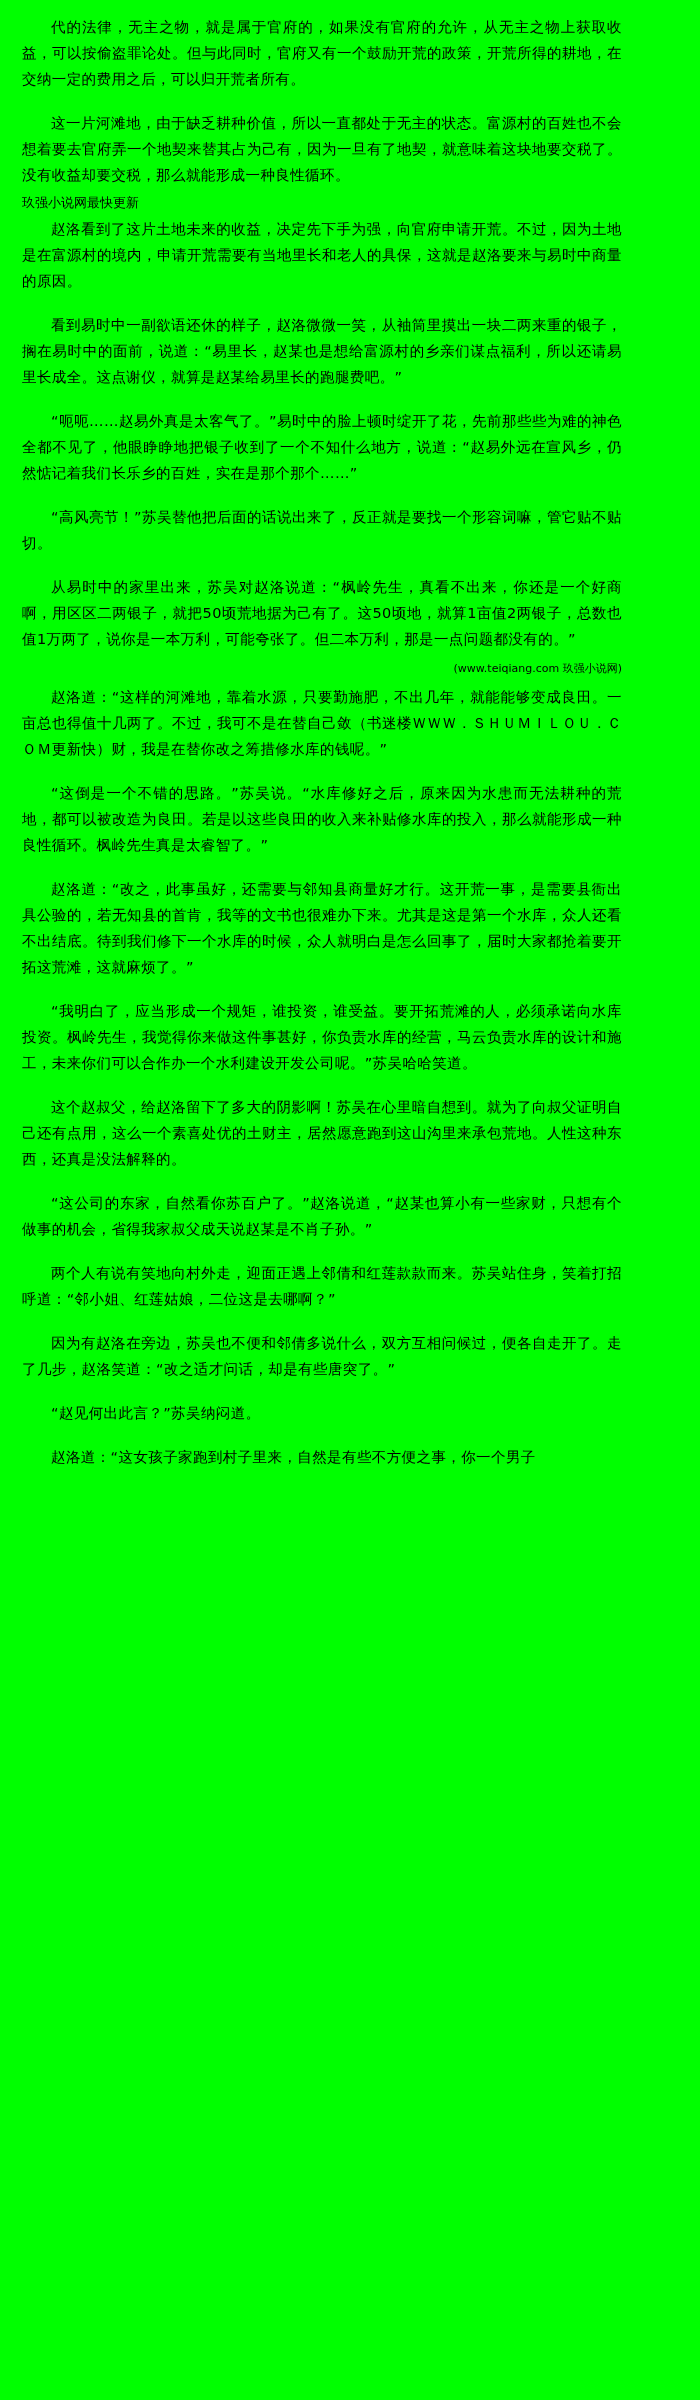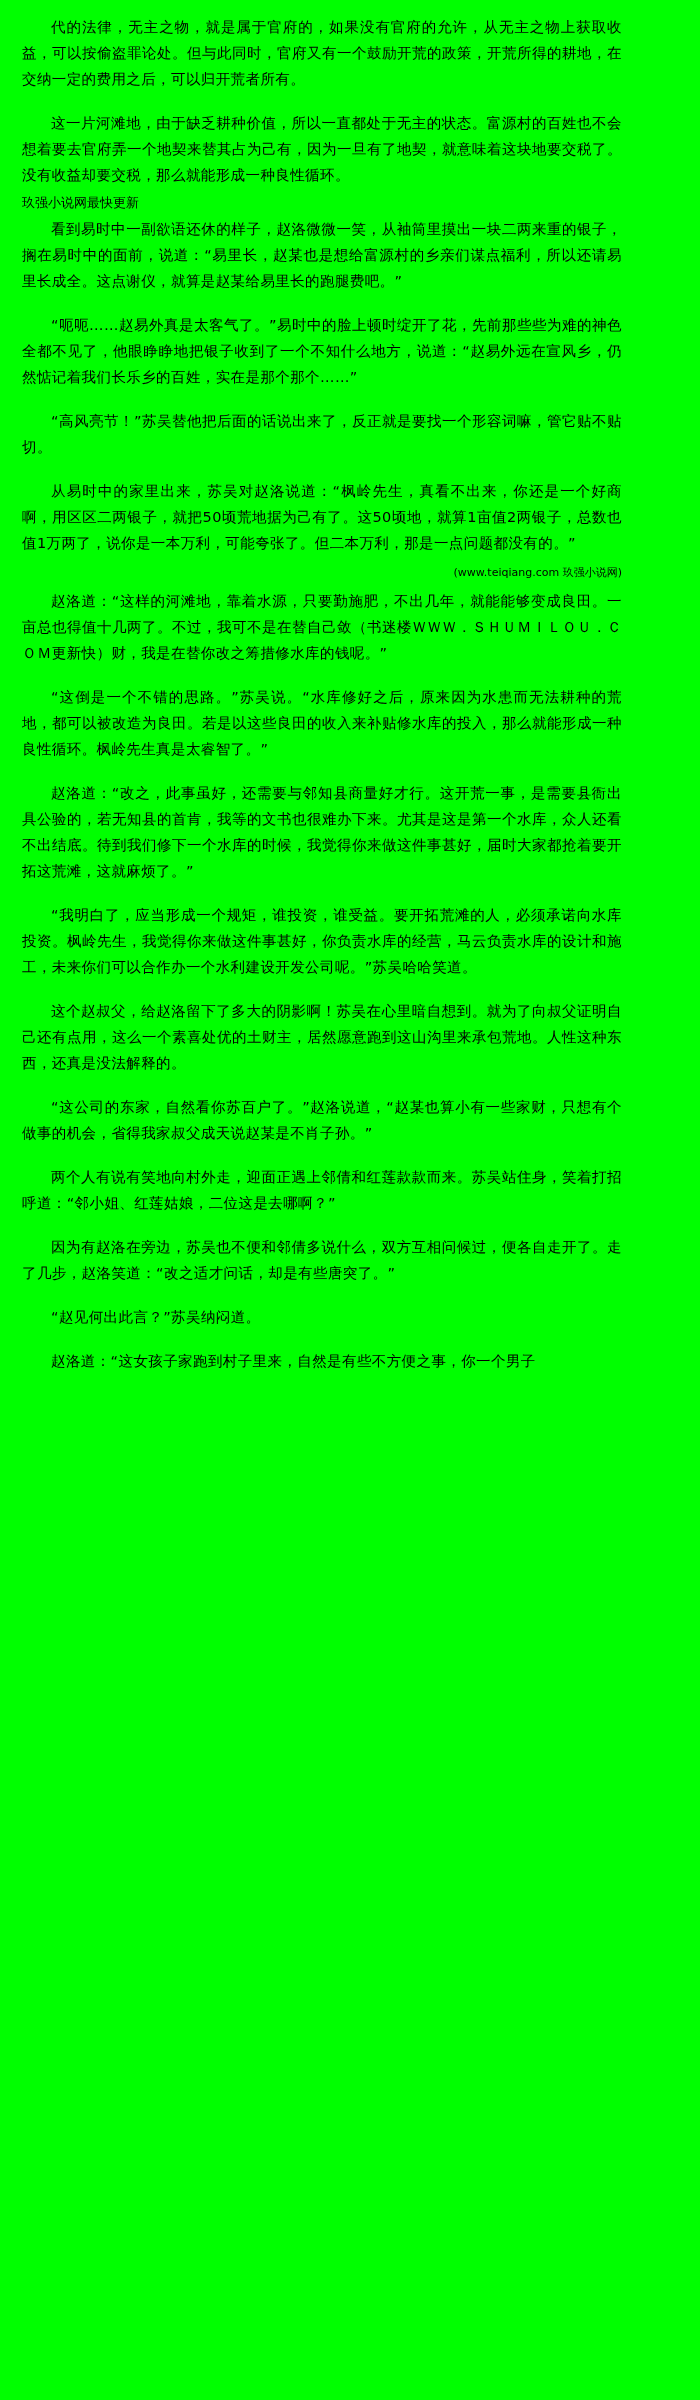--- a/index.html
+++ b/index.html
@@ -50,28 +50,29 @@
   }
 </style>
 </head>
 <body>
 
 <div class="page">
 
   <p class="para">代的法律，无主之物，就是属于官府的，如果没有官府的允许，从无主之物上获取收益，可以按偷盗罪论处。但与此同时，官府又有一个鼓励开荒的政策，开荒所得的耕地，在交纳一定的费用之后，可以归开荒者所有。</p>
   <p class="para">这一片河滩地，由于缺乏耕种价值，所以一直都处于无主的状态。富源村的百姓也不会想着要去官府弄一个地契来替其占为己有，因为一旦有了地契，就意味着这块地要交税了。没有收益却要交税，那么就能形成一种良性循环。</p>
   <p class="watermark">玖强小说网最快更新</p>
+  <p class="para">赵洛看到了这片土地未来的收益，决定先下手为强，向官府申请开荒。不过，因为土地是在富源村的境内，申请开荒需要有当地里长和老人的具保，这就是赵洛要来与易时中商量的原因。</p>
   <p class="para">看到易时中一副欲语还休的样子，赵洛微微一笑，从袖筒里摸出一块二两来重的银子，搁在易时中的面前，说道：“易里长，赵某也是想给富源村的乡亲们谋点福利，所以还请易里长成全。这点谢仪，就算是赵某给易里长的跑腿费吧。”</p>
   <p class="para">“呃呃……赵易外真是太客气了。”易时中的脸上顿时绽开了花，先前那些些为难的神色全都不见了，他眼睁睁地把银子收到了一个不知什么地方，说道：“赵易外远在宣风乡，仍然惦记着我们长乐乡的百姓，实在是那个那个……”</p>
   <p class="para">“高风亮节！”苏吴替他把后面的话说出来了，反正就是要找一个形容词嘛，管它贴不贴切。</p>
   <p class="para">从易时中的家里出来，苏吴对赵洛说道：“枫岭先生，真看不出来，你还是一个好商啊，用区区二两银子，就把50顷荒地据为己有了。这50顷地，就算1亩值2两银子，总数也值1万两了，说你是一本万利，可能夸张了。但二本万利，那是一点问题都没有的。”</p>
   <p class="watermark-center">(www.teiqiang.com 玖强小说网)</p>
   <p class="para">赵洛道：“这样的河滩地，靠着水源，只要勤施肥，不出几年，就能能够变成良田。一亩总也得值十几两了。不过，我可不是在替自己敛（书迷楼ＷＷＷ．ＳＨＵＭＩＬＯＵ．ＣＯＭ更新快）财，我是在替你改之筹措修水库的钱呢。”</p>
   <p class="para">“这倒是一个不错的思路。”苏吴说。“水库修好之后，原来因为水患而无法耕种的荒地，都可以被改造为良田。若是以这些良田的收入来补贴修水库的投入，那么就能形成一种良性循环。枫岭先生真是太睿智了。”</p>
-  <p class="para">赵洛道：“改之，此事虽好，还需要与邻知县商量好才行。这开荒一事，是需要县衙出具公验的，若无知县的首肯，我等的文书也很难办下来。尤其是这是第一个水库，众人还看不出结底。待到我们修下一个水库的时候，我觉得你来做这件事甚好，届时大家都抢着要开拓这荒滩，这就麻烦了。”</p>
+  <p class="para">赵洛道：“改之，此事虽好，还需要与邻知县商量好才行。这开荒一事，是需要县衙出具公验的，若无知县的首肯，我等的文书也很难办下来。尤其是这是第一个水库，众人还看不出结底。待到我们修下一个水库的时候，众人就明白是怎么回事了，届时大家都抢着要开拓这荒滩，这就麻烦了。”</p>
   <p class="para">“我明白了，应当形成一个规矩，谁投资，谁受益。要开拓荒滩的人，必须承诺向水库投资。枫岭先生，我觉得你来做这件事甚好，你负责水库的经营，马云负责水库的设计和施工，未来你们可以合作办一个水利建设开发公司呢。”苏吴哈哈笑道。</p>
   <p class="para">这个赵叔父，给赵洛留下了多大的阴影啊！苏吴在心里暗自想到。就为了向叔父证明自己还有点用，这么一个素喜处优的土财主，居然愿意跑到这山沟里来承包荒地。人性这种东西，还真是没法解释的。</p>
   <p class="para">“这公司的东家，自然看你苏百户了。”赵洛说道，“赵某也算小有一些家财，只想有个做事的机会，省得我家叔父成天说赵某是不肖子孙。”</p>
   <p class="para">两个人有说有笑地向村外走，迎面正遇上邻倩和红莲款款而来。苏吴站住身，笑着打招呼道：“邻小姐、红莲姑娘，二位这是去哪啊？”</p>
   <p class="para">因为有赵洛在旁边，苏吴也不便和邻倩多说什么，双方互相问候过，便各自走开了。走了几步，赵洛笑道：“改之适才问话，却是有些唐突了。”</p>
   <p class="para">“赵见何出此言？”苏吴纳闷道。</p>
   <p class="para">赵洛道：“这女孩子家跑到村子里来，自然是有些不方便之事，你一个男子</p>
 
 </div>
 

